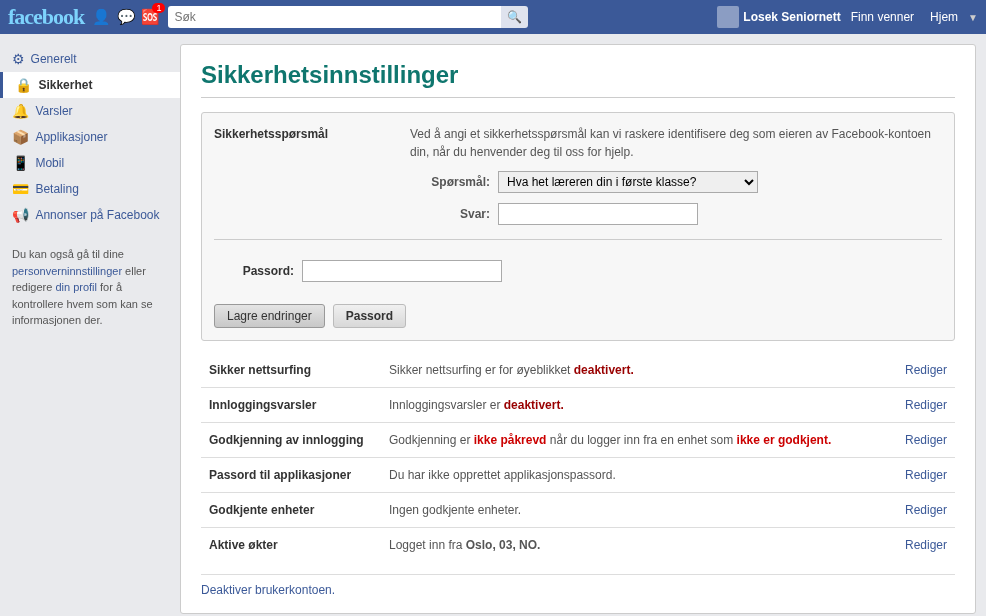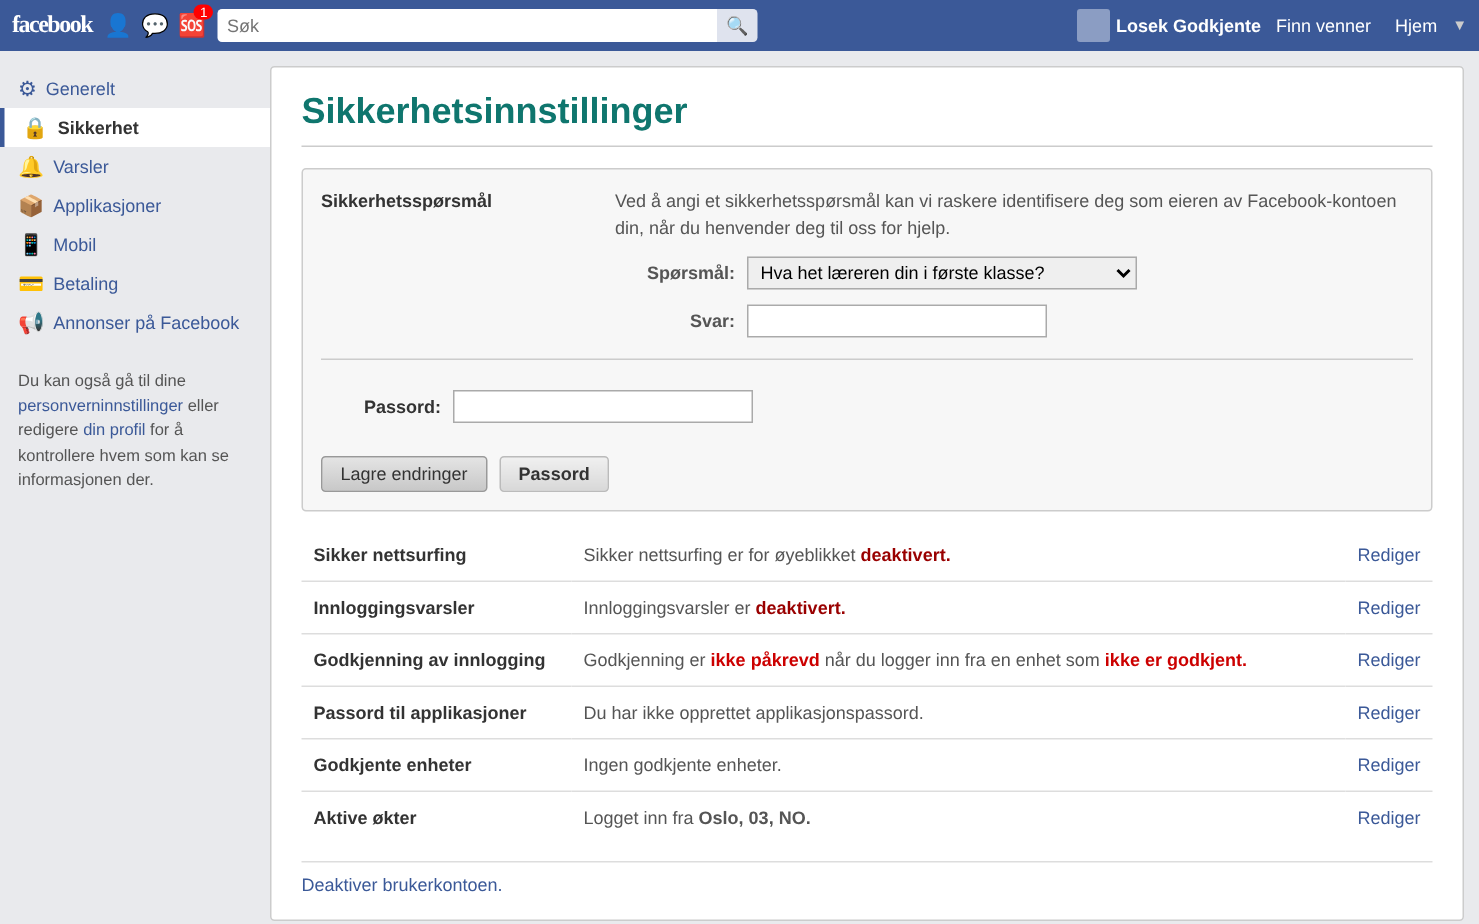--- a/index.html
+++ b/index.html
@@ -8,22 +8,22 @@
     
     #top-nav {
       background: #3b5998;
       height: 34px;
       display: flex;
       align-items: center;
       padding: 0 8px;
       position: relative;
     }
     #top-nav .fb-logo {
-      color: #ffffff;
-      font-size: 16px;
+      color: #7dd3fc;
+      font-size: 22px;
       font-weight: bold;
       font-family: Georgia, serif;
       margin-right: 8px;
       letter-spacing: -1px;
       text-align: right;
     }
     #top-nav .nav-icons {
       display: flex;
       align-items: center;
       gap: 6px;
@@ -322,21 +322,21 @@
       <span class="badge">1</span>
     </div>
   </div>
   <div id="search-bar">
     <input type="text" placeholder="Søk" style="">
     <button>🔍</button>
   </div>
   <div class="right-nav">
     <div class="user-block">
       <span class="user-thumb"></span>
-      <span class="user-name">Losek Godkjente</span>
+      <span class="user-name">Losek Seniornett</span>
     </div>
     <span class="nav-link">Finn venner</span>
     <span class="nav-link">Hjem</span>
     <span class="dropdown-arrow">▼</span>
   </div>
 </div>
 
 <div id="layout">
 
   <div id="sidebar">

